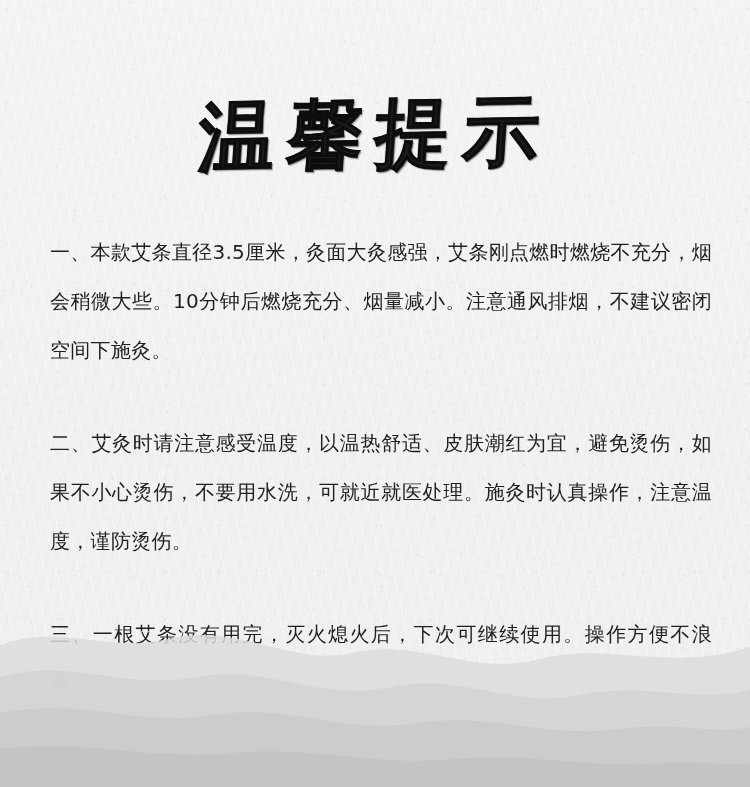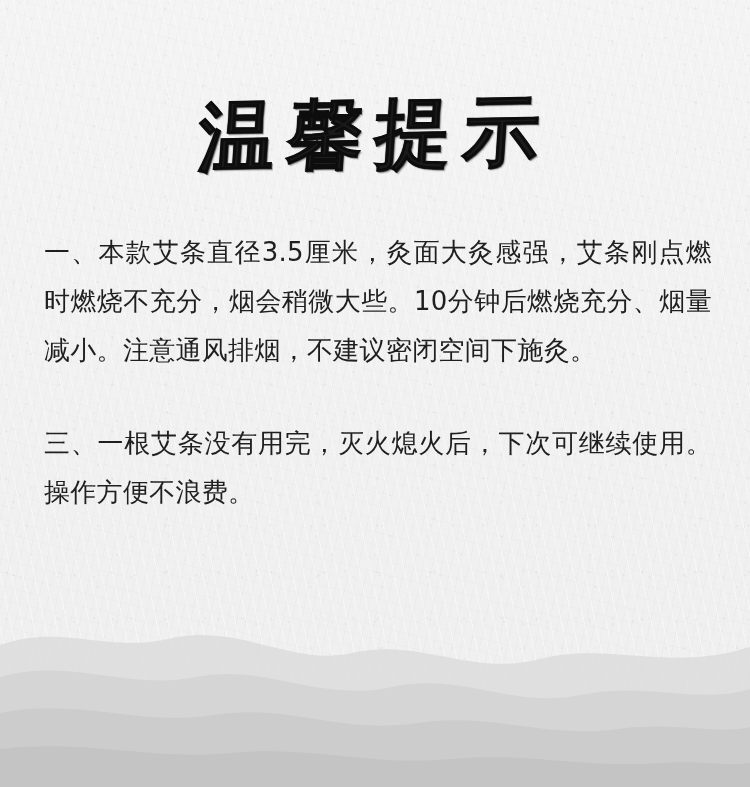--- a/index.html
+++ b/index.html
@@ -66,26 +66,26 @@
   }
 
   .body-text {
     position: absolute;
     top: 228px;
     left: 44px;
     width: 668px;
   }
   .para {
     font-family: "DejaVu Sans", "Liberation Sans", sans-serif;
-    font-size: 26px;
+    font-size: 20px;
     line-height: 49px;
     color: #1f1f1f;
     letter-spacing: 0.3px;
     text-align: justify;
-    margin: 0 0 44px 0;
+    margin: 0 0 44px 6px;
   }
   .para:last-child { margin-bottom: 0; }
 
   
   .mountains {
     position: absolute;
     left: 0;
     right: 0;
     bottom: 0;
     height: 260px;
@@ -99,20 +99,21 @@
 <div class="page">
 
   <div class="fibres"></div>
 
   <div class="title-wrap">
     <div class="title">温馨提示</div>
   </div>
 
   <div class="body-text">
     <p class="para">一、本款艾条直径3.5厘米，灸面大灸感强，艾条刚点燃时燃烧不充分，烟会稍微大些。10分钟后燃烧充分、烟量减小。注意通风排烟，不建议密闭空间下施灸。</p>
+    <p class="para">二、艾灸时请注意感受温度，以温热舒适、皮肤潮红为宜，避免烫伤，如果不小心烫伤，不要用水洗，可就近就医处理。施灸时认真操作，注意温度，谨防烫伤。</p>
     <p class="para">三、一根艾条没有用完，灭火熄火后，下次可继续使用。操作方便不浪费。</p>
   </div>
 
   <div class="mountains">
     <svg viewBox="0 0 750 260" preserveAspectRatio="none" aria-hidden="true">
       <path d="M0,118 C60,96 110,126 168,112 C238,95 292,140 352,126 C420,110 470,150 540,132 C610,114 668,146 750,120 L750,260 L0,260 Z" fill="#dcdcdc" opacity="0.85"></path>
       <path d="M0,150 C70,130 128,164 196,150 C266,136 318,176 392,160 C462,145 512,182 580,168 C646,154 700,178 750,162 L750,260 L0,260 Z" fill="#d4d4d4" opacity="0.9"></path>
       <path d="M0,186 C80,170 140,200 214,188 C290,176 340,208 418,196 C492,185 546,212 618,202 C678,194 716,208 750,200 L750,260 L0,260 Z" fill="#cbcbcb" opacity="0.9"></path>
       <path d="M0,222 C90,212 150,234 232,226 C316,218 368,240 452,232 C532,225 584,242 662,236 C704,233 730,240 750,236 L750,260 L0,260 Z" fill="#c2c2c2" opacity="0.85"></path>
     </svg>

